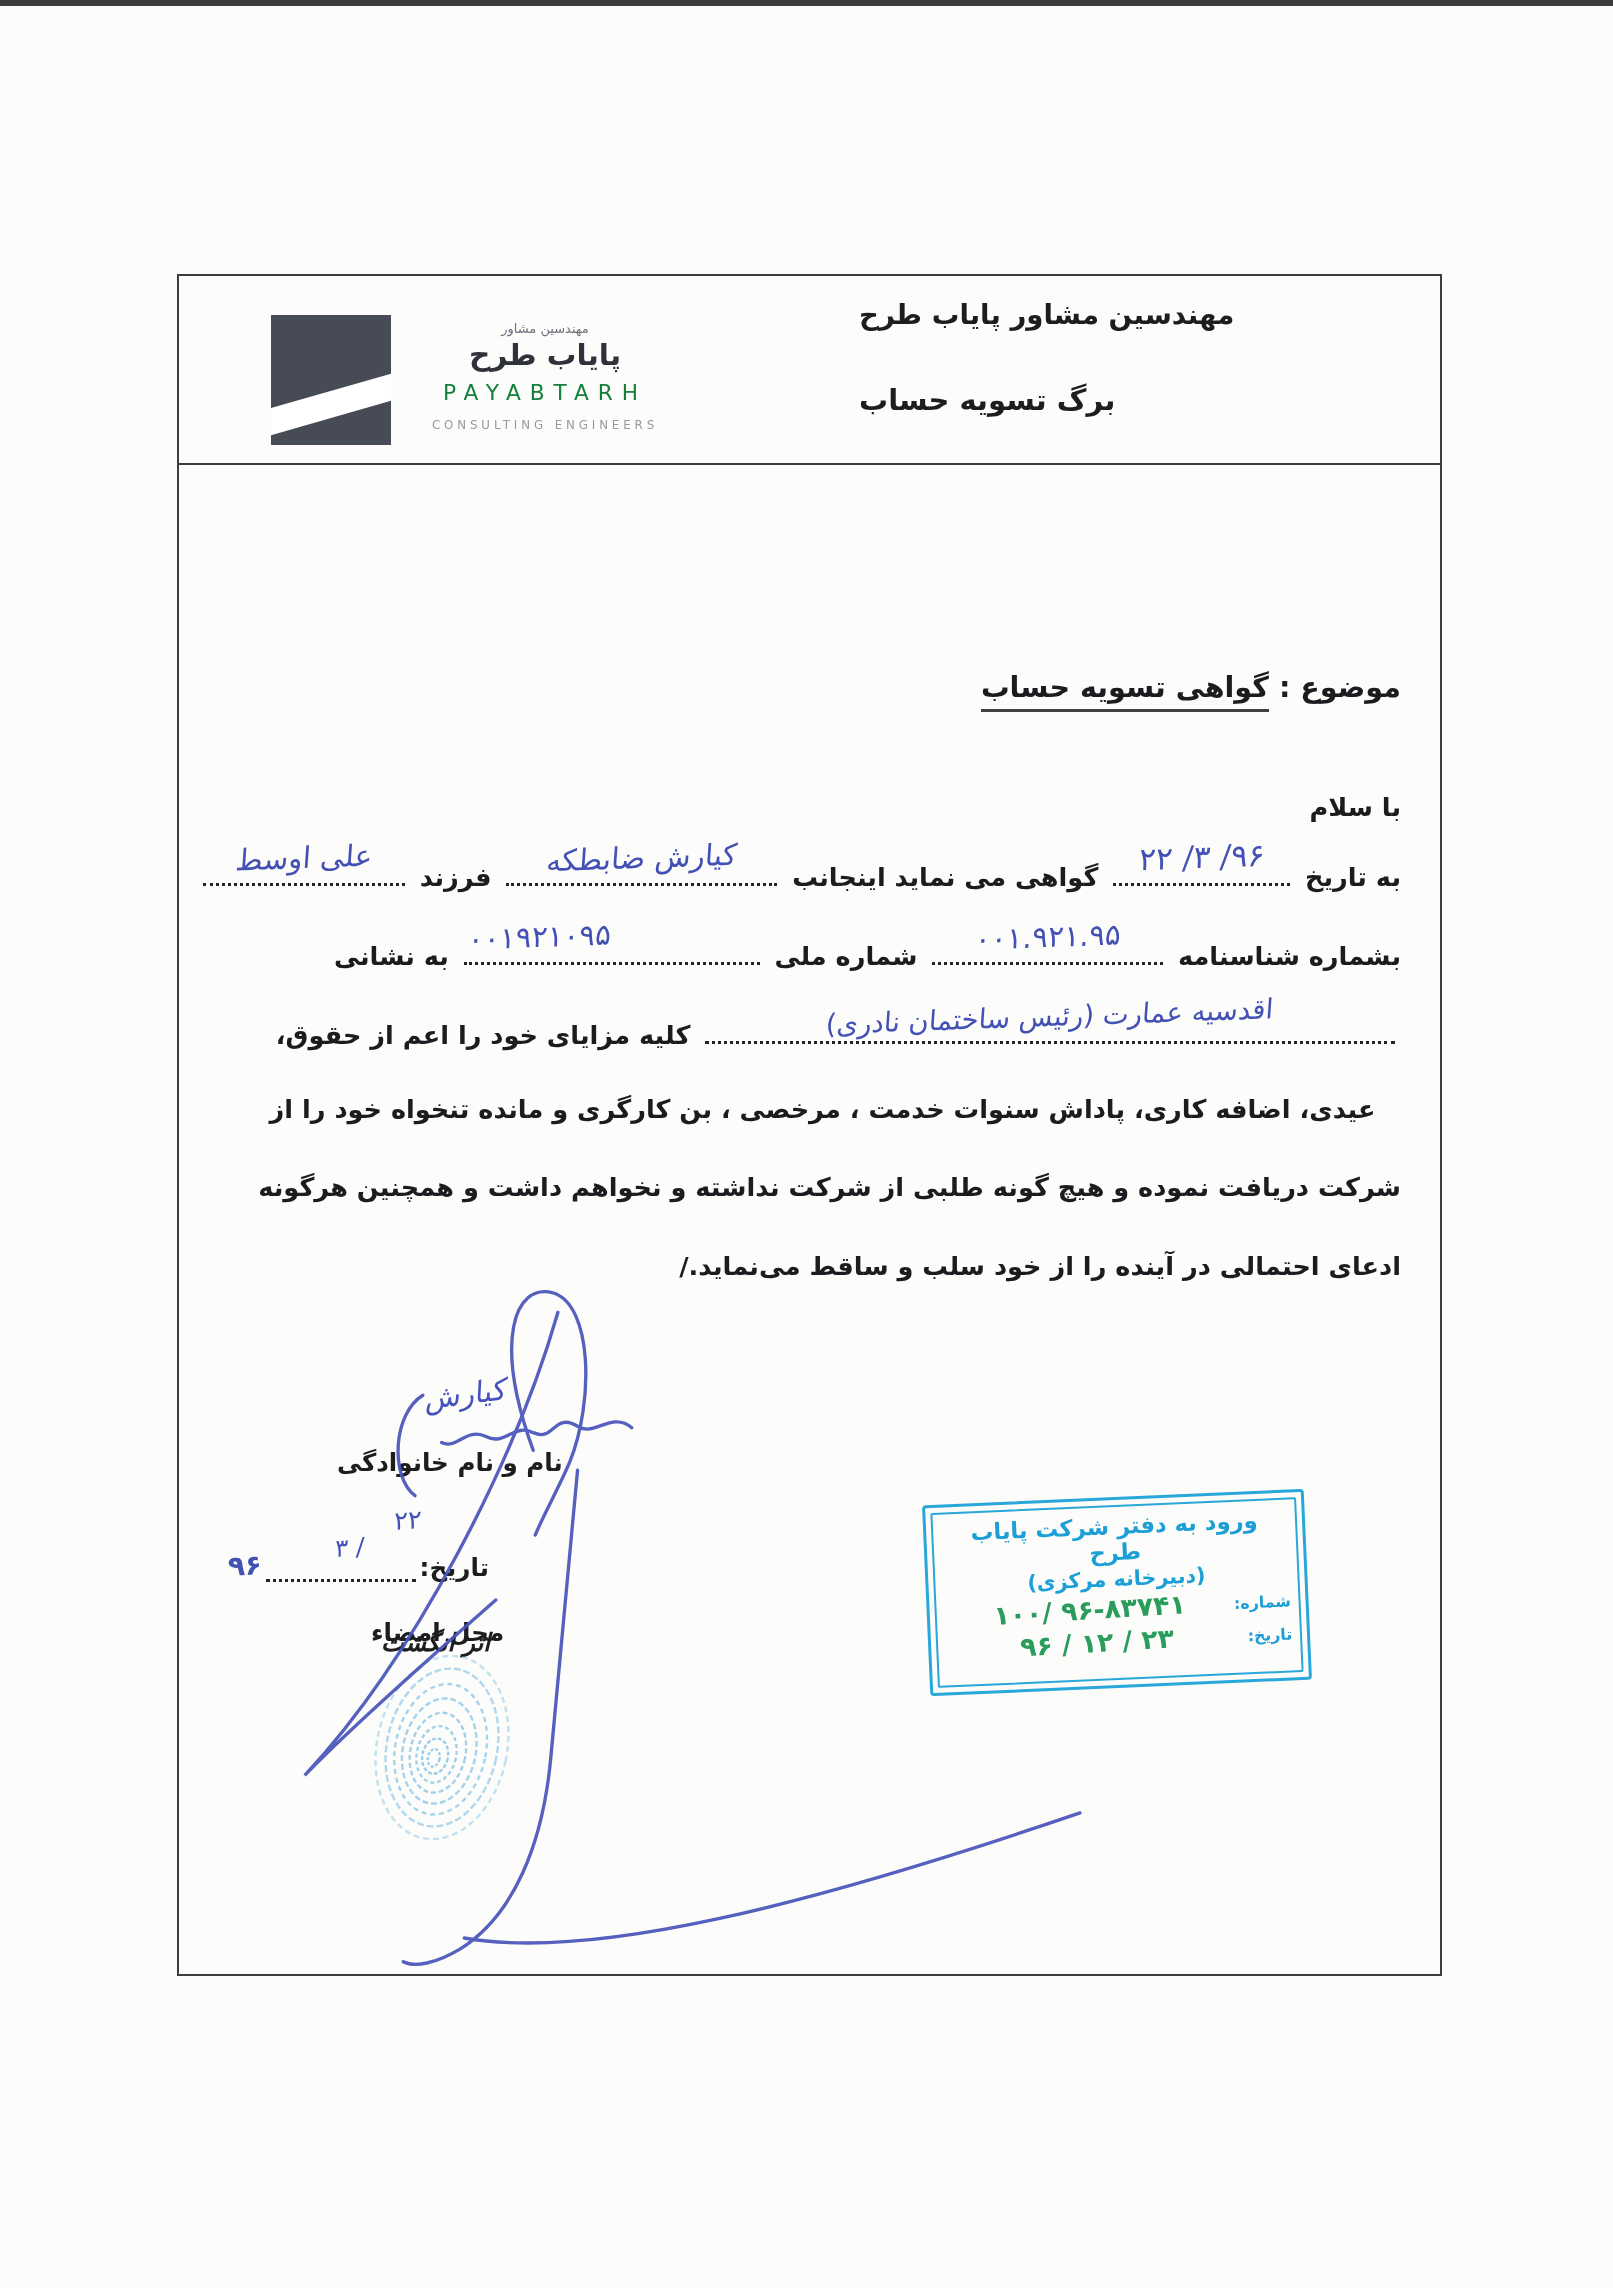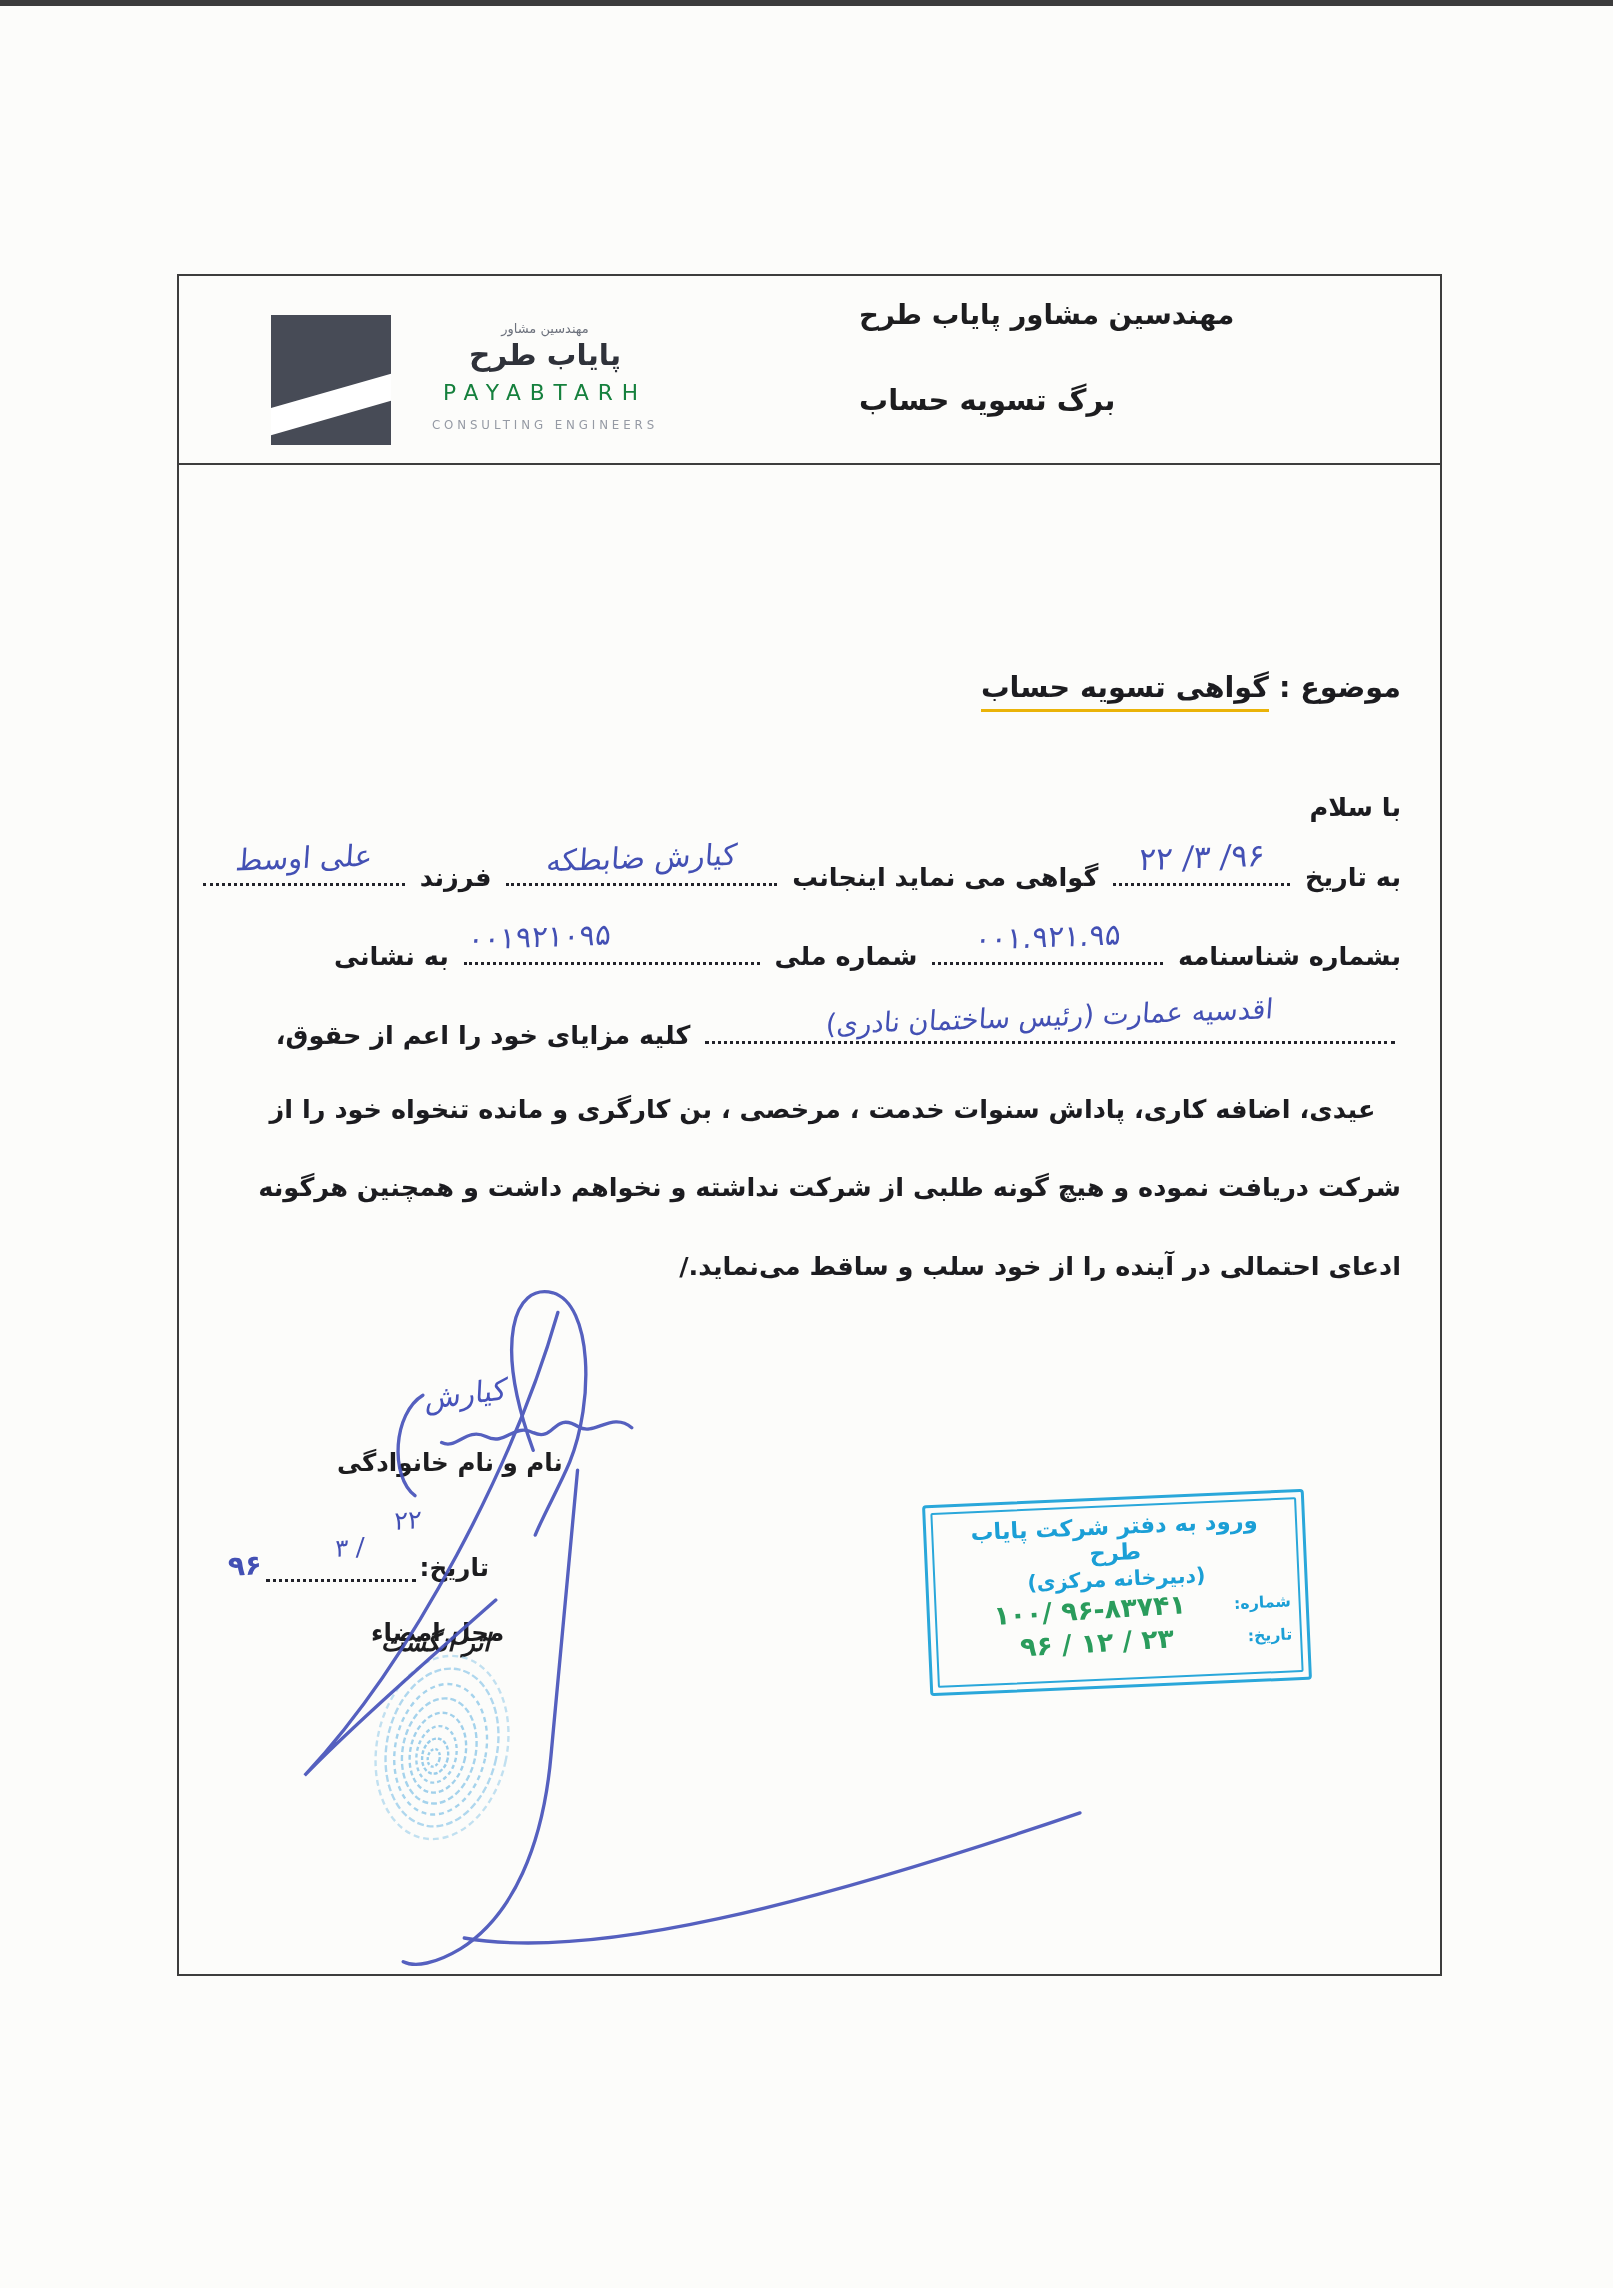--- a/index.html
+++ b/index.html
@@ -18,21 +18,21 @@
   .logo-en{font-size:21.7px;letter-spacing:8.9px;color:#15803d;margin-top:7.9px;}
   .logo-en-sub{font-size:11.8px;letter-spacing:3.9px;color:#959aa4;margin-top:13px;}
   .titles{position:absolute;right:108px;top:21.7px;width:473px;text-align:left;}
   .title1{font-size:27.6px;font-weight:bold;}
   .title2{font-size:29px;font-weight:bold;position:absolute;top:85px;left:0;right:0;}
 
   
   .line{position:absolute;right:39px;left:65px;direction:rtl;text-align:right;white-space:nowrap;
         font-size:25.6px;font-weight:bold;color:#1c1c20;}
   .subject{font-size:28.6px;}
-  .subject .u{border-bottom:3px solid #eab308;padding-bottom:4.9px;}
+  .subject .u{border-bottom:3px solid #404040;padding-bottom:4.9px;}
   .dots{display:inline-block;border-bottom:3px dotted #22232a;height:27.6px;position:relative;margin:0 5.9px;vertical-align:baseline;}
   .hw{position:absolute;bottom:7.9px;color:#4350b4;font-weight:normal;white-space:nowrap;
       transform:rotate(-2deg) skewX(-6deg);font-size:29.6px;letter-spacing:1px;}
   .hw.center{right:50%;transform:translateX(50%) rotate(-2deg) skewX(-6deg);}
   .hw.left0{left:3.9px;}
 
   
   .sig-label{position:absolute;font-size:24.6px;font-weight:bold;direction:rtl;white-space:nowrap;}
   .date-row{position:absolute;display:flex;direction:rtl;align-items:flex-end;font-size:24.6px;font-weight:bold;}
   .date-row .dots{flex:1;margin:0 3.9px;}

